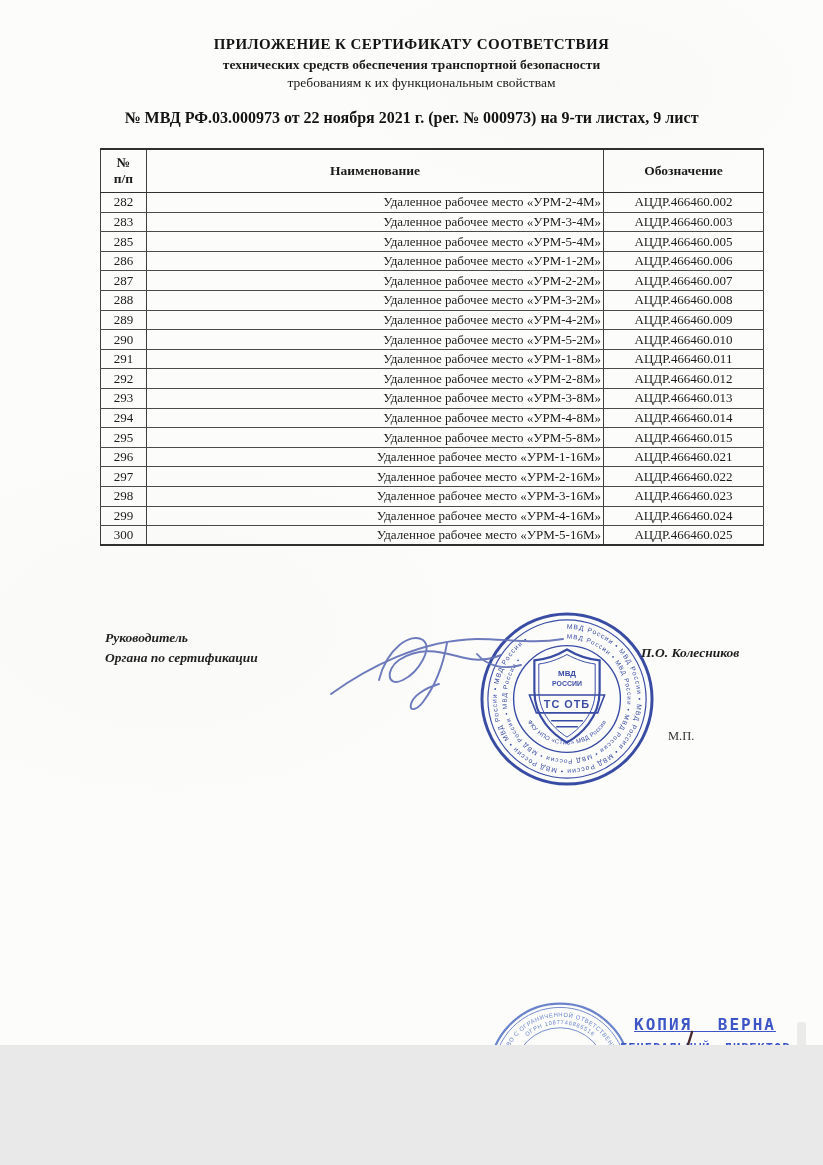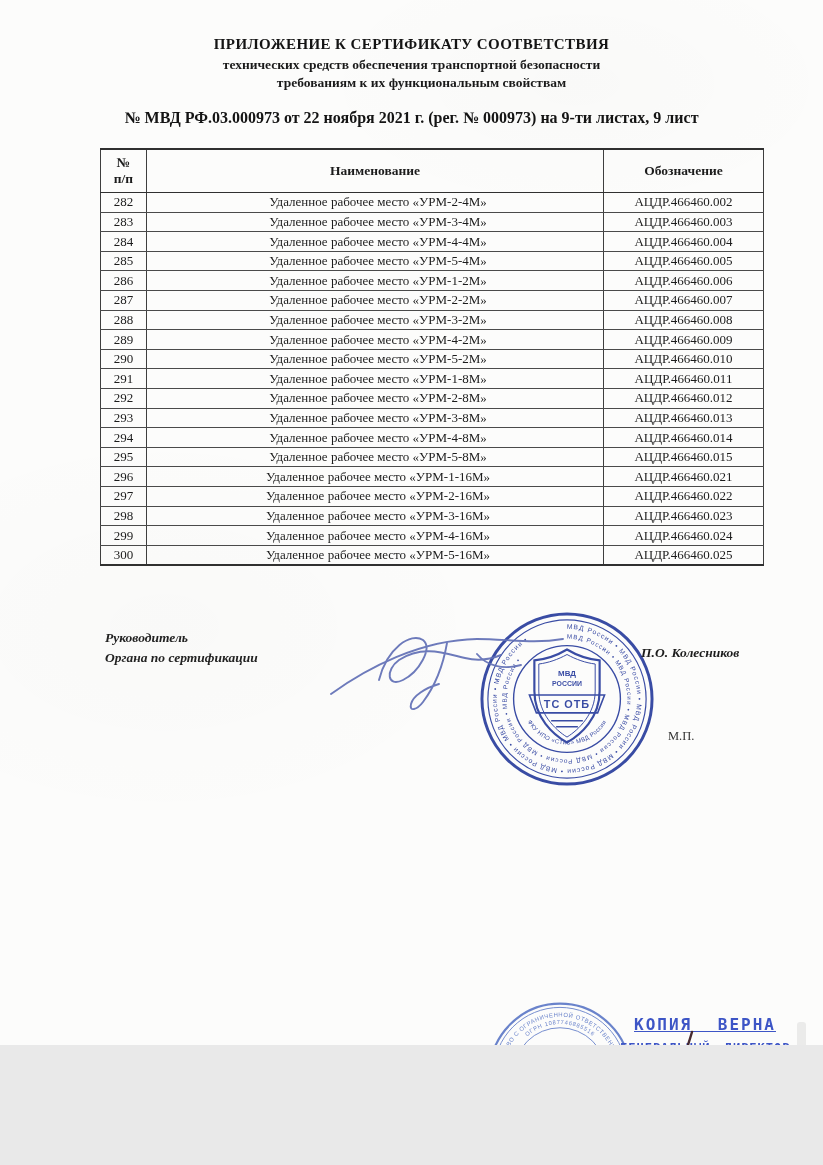--- a/index.html
+++ b/index.html
@@ -10,21 +10,21 @@
       radial-gradient(ellipse 500px 300px at 20% 60%, rgba(0,0,0,0.01), transparent 70%),
       #fcfcfb;
     overflow:hidden;
     font-family:"Liberation Serif", serif;
     color:#1c1c1c;
   }
   
   .doc-header{position:absolute;top:36px;left:0;width:823px;text-align:center;}
   .title-main{font-size:15px;font-weight:bold;letter-spacing:.4px;color:#141414;}
   .title-sub{font-size:13.5px;font-weight:bold;margin-top:4px;color:#1a1a1a;}
-  .title-sub2{font-size:13.5px;font-weight:bold;margin-top:2px;color:#1a1a1a;margin-left:20px;}
+  .title-sub2{font-size:13.5px;font-weight:normal;margin-top:2px;color:#1a1a1a;margin-left:20px;}
   .cert-line{font-size:16px;font-weight:bold;margin-top:18px;color:#141414;}
   
   table.items{
     position:absolute;left:100px;top:148px;width:663px;
     border-collapse:collapse;table-layout:fixed;
   }
   table.items col.c1{width:46px;}
   table.items col.c2{width:457px;}
   table.items col.c3{width:160px;}
   table.items th, table.items td{
@@ -32,21 +32,21 @@
     font-size:13px;line-height:1.05;
     padding:1px 2px;overflow:hidden;white-space:nowrap;
   }
   table.items thead th{
     border-top:2px solid #303030;border-bottom:1.5px solid #303030;
     font-size:13.5px;font-weight:bold;text-align:center;height:40px;
   }
   table.items th.h-num{line-height:1.2;}
   table.items tbody tr{height:19.6px;}
   table.items td.cell-num{text-align:center;}
-  table.items td.cell-name{text-align:center;padding-left:8px;}
+  table.items td.cell-name{text-align:right;padding-left:8px;}
   table.items td.cell-des{text-align:center;}
   table.items tbody tr td{border-bottom:1px solid #4a4a4a;}
   table.items tbody tr:last-child td{border-bottom:2px solid #303030;}
   
   .role-block{position:absolute;left:105px;top:628px;font-size:13.5px;font-weight:bold;font-style:italic;line-height:20px;color:#222;}
   .signer-name{position:absolute;left:641px;top:645px;font-size:13.5px;font-weight:bold;font-style:italic;color:#1d1d1d;z-index:6;}
   .seal-note{position:absolute;left:668px;top:729px;font-size:12.5px;color:#333;z-index:6;}
   .stamp-mvd{position:absolute;left:478px;top:610px;width:178px;height:178px;z-index:3;opacity:.93;}
   .sig-blue{position:absolute;left:325px;top:608px;width:260px;height:120px;z-index:5;}
   
@@ -100,25 +100,20 @@
           <td class="cell-num">282</td>
           <td class="cell-name">Удаленное рабочее место «УРМ-2-4М»</td>
           <td class="cell-des">АЦДР.466460.002</td>
         </tr>
         <tr>
           <td class="cell-num">283</td>
           <td class="cell-name">Удаленное рабочее место «УРМ-3-4М»</td>
           <td class="cell-des">АЦДР.466460.003</td>
         </tr>
         <tr>
-          <td class="cell-num">284</td>
-          <td class="cell-name">Удаленное рабочее место «УРМ-4-4М»</td>
-          <td class="cell-des">АЦДР.466460.004</td>
-        </tr>
-        <tr>
           <td class="cell-num">285</td>
           <td class="cell-name">Удаленное рабочее место «УРМ-5-4М»</td>
           <td class="cell-des">АЦДР.466460.005</td>
         </tr>
         <tr>
           <td class="cell-num">286</td>
           <td class="cell-name">Удаленное рабочее место «УРМ-1-2М»</td>
           <td class="cell-des">АЦДР.466460.006</td>
         </tr>
         <tr>

